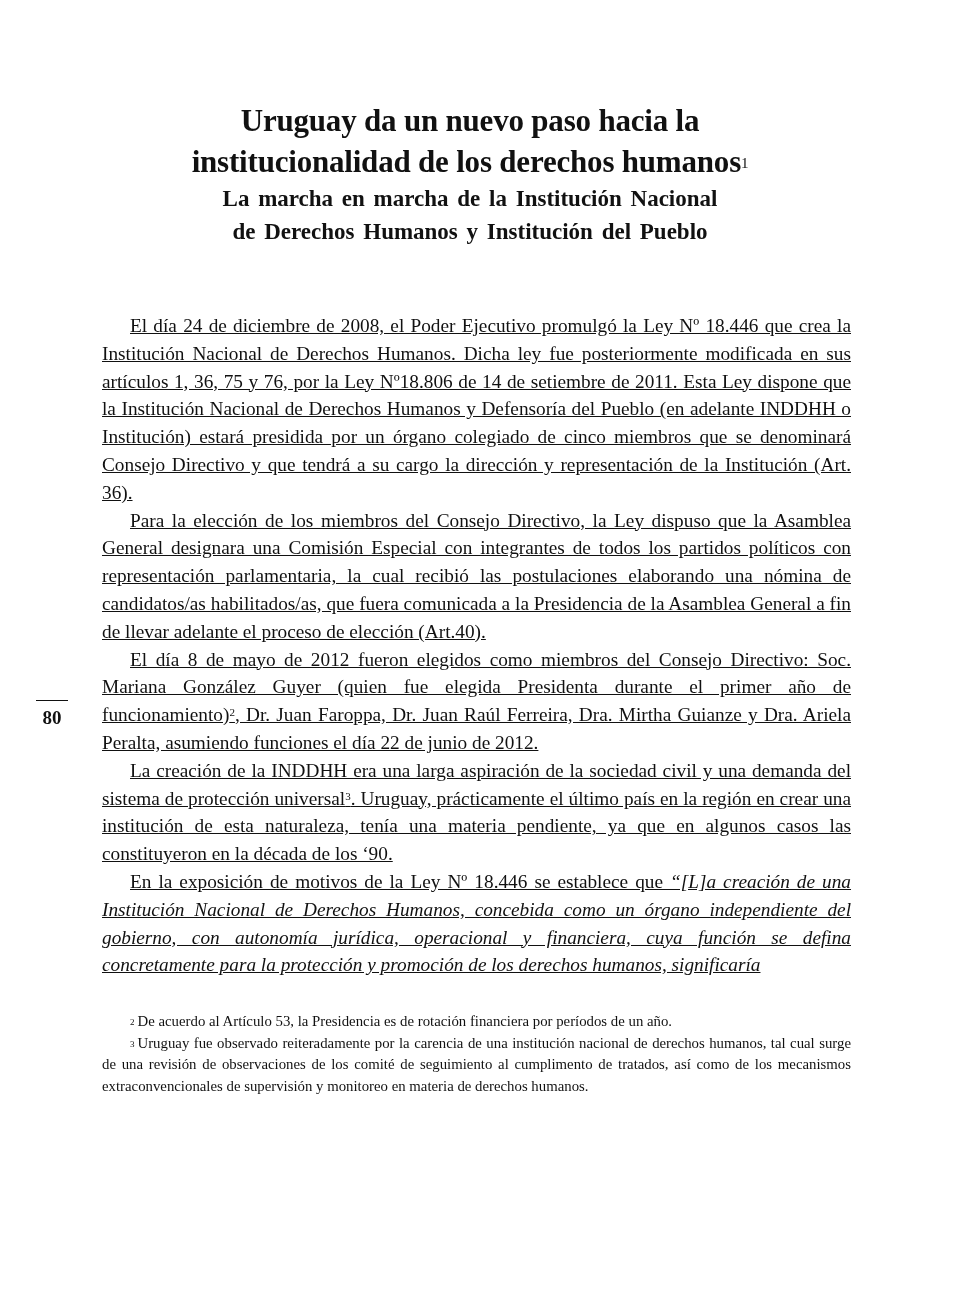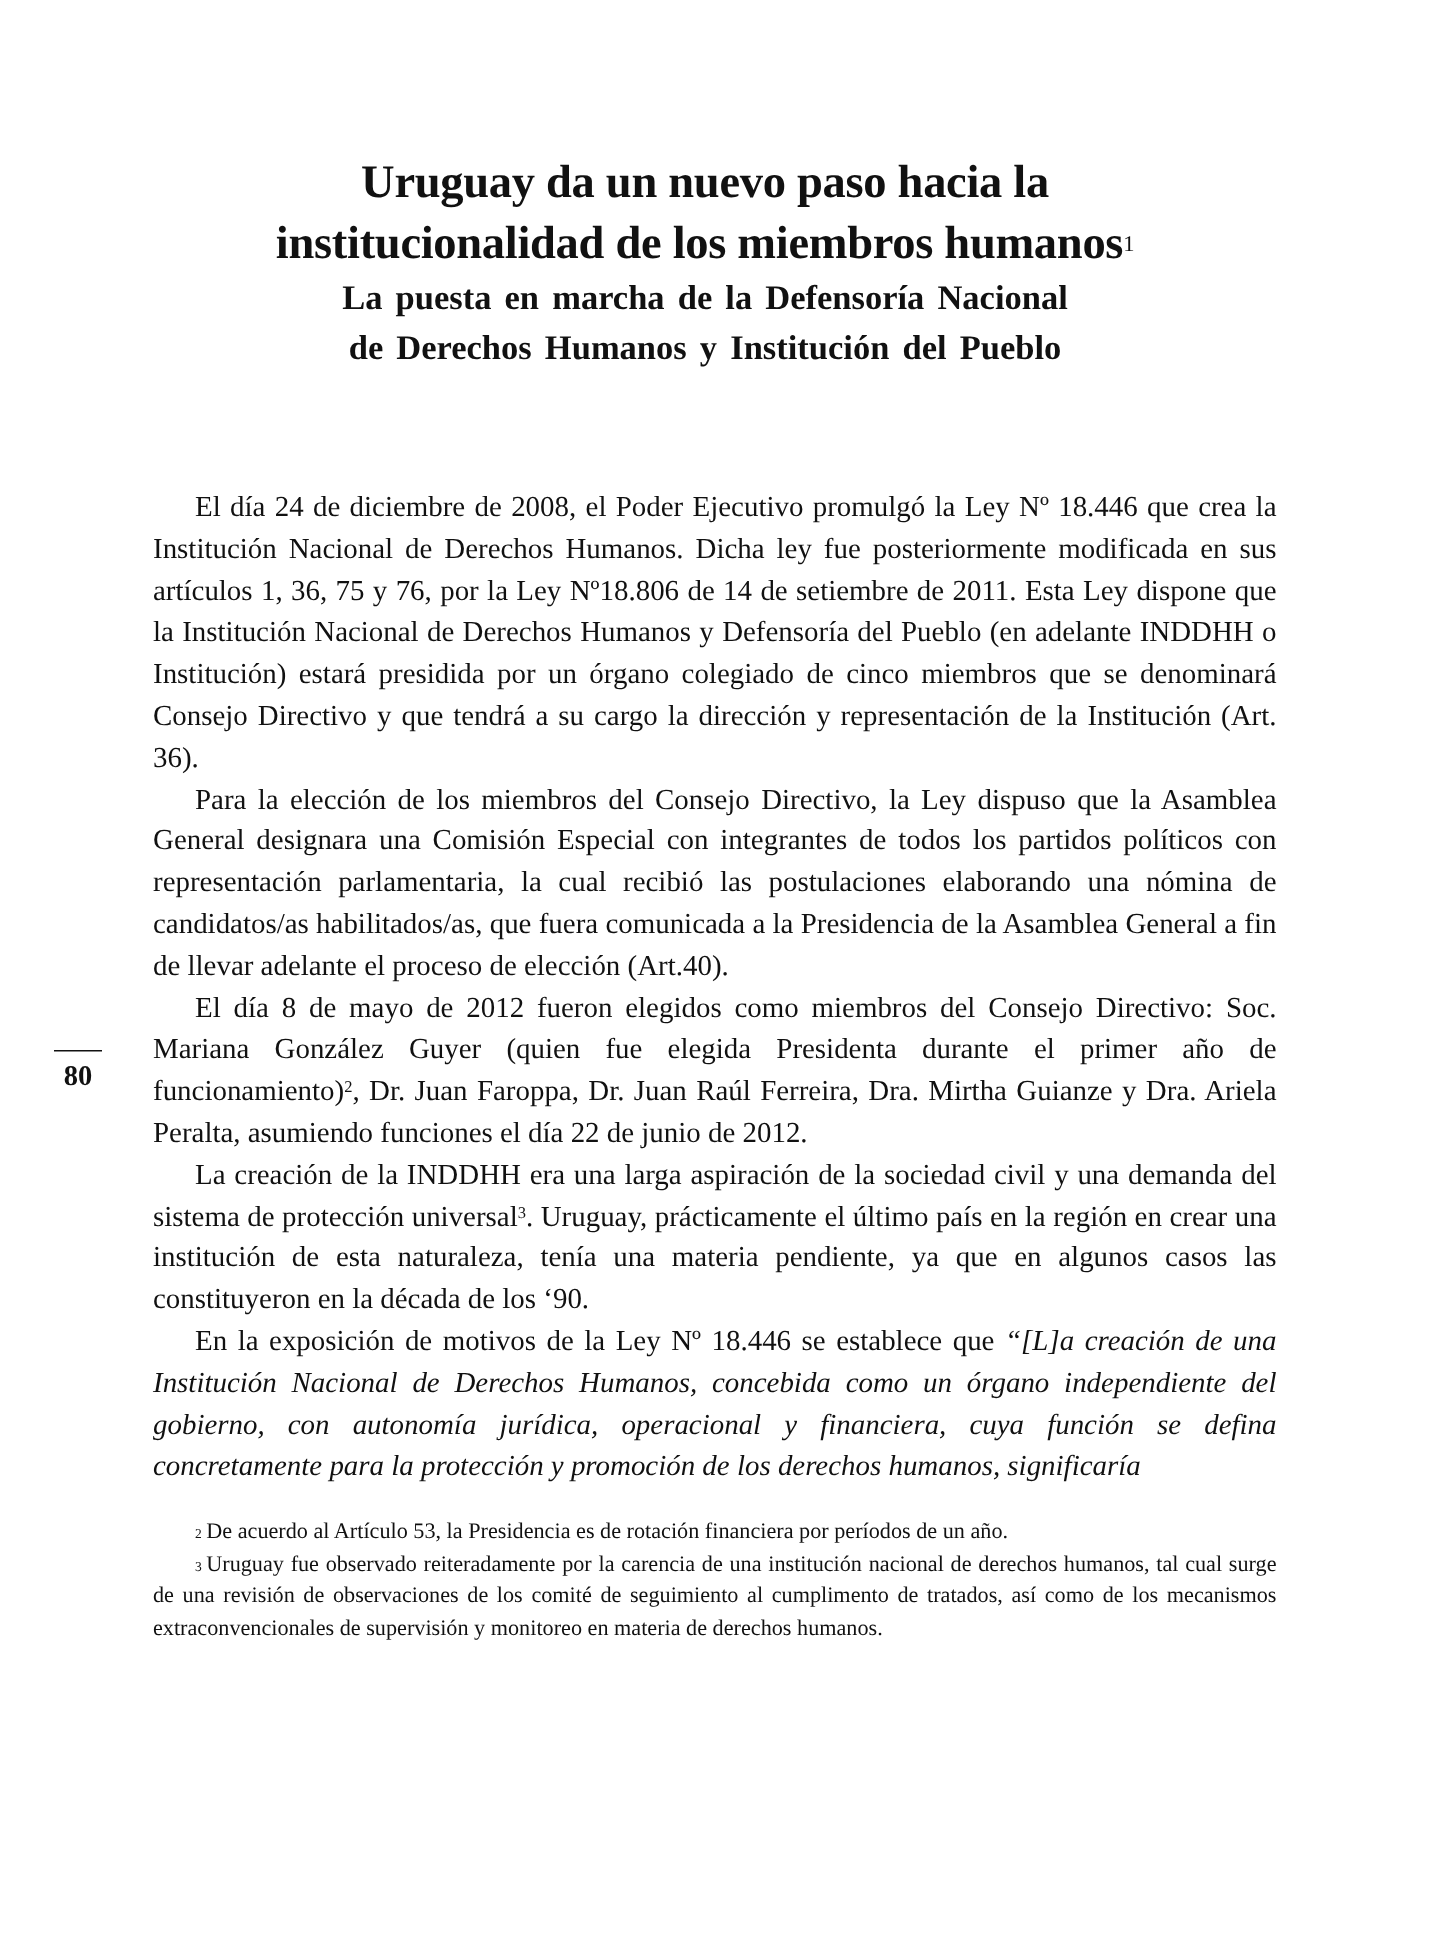--- a/index.html
+++ b/index.html
@@ -1,39 +1,39 @@
 <!DOCTYPE html>
 <html><head>
 <meta charset="utf-8">
 <style>
   html, body { margin: 0; padding: 0; background: #ffffff; }
   body { width: 964px; height: 1304px; position: relative; overflow: hidden; color: #111; font-family: "Liberation Serif", "DejaVu Serif", serif; }
   .title-block { position: absolute; left: 0; top: 100px; width: 940px; text-align: center; }
   .title { font-size: 31px; font-weight: bold; line-height: 41px; margin: 0; letter-spacing: -0.2px; text-align: center; }
   .title sup { font-size: 15px; font-weight: normal; vertical-align: top; position: relative; top: 2px; }
   .subtitle { font-size: 23px; font-weight: bold; line-height: 33px; margin: 0; word-spacing: 3px; }
-  .body { position: absolute; left: 102px; top: 325px; width: 749px; font-size: 19.3px; line-height: 27.8px; text-align: justify; }
+  .body { position: absolute; left: 102px; top: 312px; width: 749px; font-size: 19.3px; line-height: 27.8px; text-align: justify; text-decoration: underline; }
   .body p { margin: 0; text-indent: 28px; }
   .body sup { font-size: 11px; vertical-align: top; position: relative; top: -2px; }
   .body em { font-style: italic; }
   .page-num { position: absolute; left: 36px; top: 700px; width: 32px; text-align: center; font-size: 19px; border-top: 1px solid #111; padding-top: 6px; line-height: 22px; font-weight: bold; }
   .footnotes { position: absolute; left: 102px; top: 1011px; width: 749px; font-size: 14.8px; line-height: 21.5px; text-align: justify; }
   .footnotes p { margin: 0; text-indent: 28px; }
   .footnotes sup { font-size: 9px; vertical-align: top; position: relative; top: 1px; margin-right: 3px; }
 </style>
 </head>
 <body>
 
 <div class="title-block">
   <h1 class="title">
     <span>Uruguay da un nuevo paso hacia la</span><br>
-    <span>institucionalidad de los miembros humanos</span><sup>1</sup>
+    <span>institucionalidad de los derechos humanos</span><sup>1</sup>
   </h1>
   <h2 class="subtitle">
-    <span>La puesta en marcha de la Defensoría Nacional</span><br>
+    <span>La marcha en marcha de la Institución Nacional</span><br>
     <span>de Derechos Humanos y Institución del Pueblo</span>
   </h2>
 </div>
 
 <div class="page-num">80</div>
 
 <div class="body">
   <p>El día 24 de diciembre de 2008, el Poder Ejecutivo promulgó la Ley Nº 18.446 que crea la Institución Nacional de Derechos Humanos. Dicha ley fue posteriormente modificada en sus artículos 1, 36, 75 y 76, por la Ley Nº18.806 de 14 de setiembre de 2011. Esta Ley dispone que la Institución Nacional de Derechos Humanos y Defensoría del Pueblo (en adelante INDDHH o Institución) estará presidida por un órgano colegiado de cinco miembros que se denominará Consejo Directivo y que tendrá a su cargo la dirección y representación de la Institución (Art. 36).</p>
   <p>Para la elección de los miembros del Consejo Directivo, la Ley dispuso que la Asamblea General designara una Comisión Especial con integrantes de todos los partidos políticos con representación parlamentaria, la cual recibió las postulaciones elaborando una nómina de candidatos/as habilitados/as, que fuera comunicada a la Presidencia de la Asamblea General a fin de llevar adelante el proceso de elección (Art.40).</p>
   <p><span>El día 8 de mayo de 2012 fueron elegidos como miembros del Consejo Directivo: Soc. Mariana González Guyer (quien fue elegida Presidenta durante el primer año de funcionamiento)</span><sup>2</sup><span>, Dr. Juan Faroppa, Dr. Juan Raúl Ferreira, Dra. Mirtha Guianze y Dra. Ariela Peralta, asumiendo funciones el día 22 de junio de 2012.</span></p>

